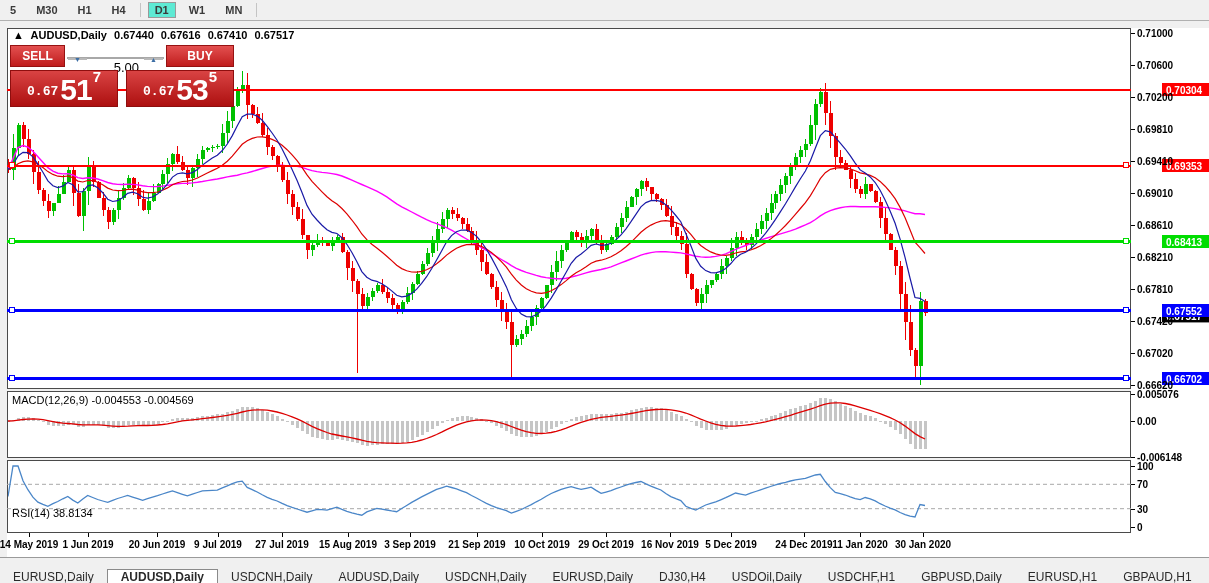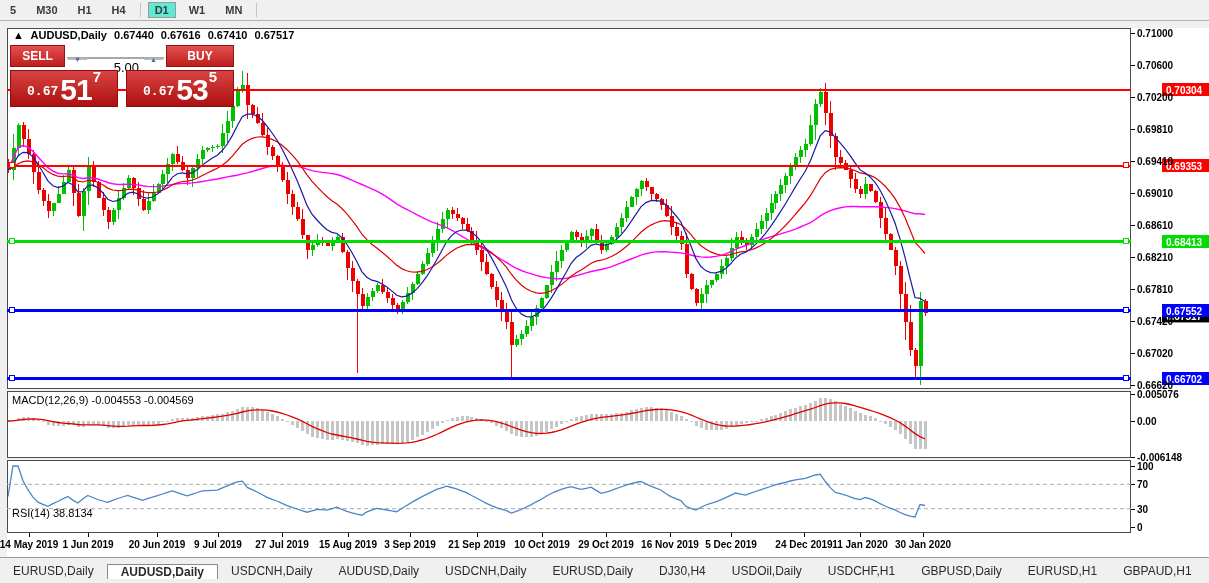--- a/index.html
+++ b/index.html
@@ -43,21 +43,21 @@
   .pb-prefix{font-size:13px;font-weight:700;margin:0 2px 4px 0;font-family:Liberation Mono, monospace;}
   .pb-big{font-size:30px;font-weight:700;line-height:27px;letter-spacing:-1px;}
   .pb-sup{font-size:15px;font-weight:700;margin:-2px 0 18px 1px;}
 
   
   #macd-label{position:absolute;top:394px;left:12px;z-index:10;font-size:11px;color:#000;}
   #rsi-label{position:absolute;top:463px;left:12px;z-index:10;font-size:11px;color:#000;margin-top:44px;}
 
   
   #tab-bar{position:absolute;left:0;top:557px;width:1209px;height:26px;background:#f0f0f0;
-           border-top:1px solid #9a9a9a;display:flex;align-items:center;z-index:30;
+           border-top:1px solid #9a9a9a;display:flex;align-items:flex-end;z-index:30;
            font-size:12px;color:#2a2a2a;}
   #tab-bar .pad{width:13px;}
   .tab{display:flex;align-items:center;padding:0 13px;white-space:nowrap;cursor:pointer;}
   .tab.active{background:#fff;border:1px solid #8a8a8a;border-bottom:none;font-weight:700;}
   .tab-sep{width:1px;background:#b8b8b8;margin:6px 0;}
   .tab-nav{margin-left:auto;display:flex;align-items:center;gap:12px;padding:0 12px;font-size:9px;}
 </style>
 </head>
 <body>
 

